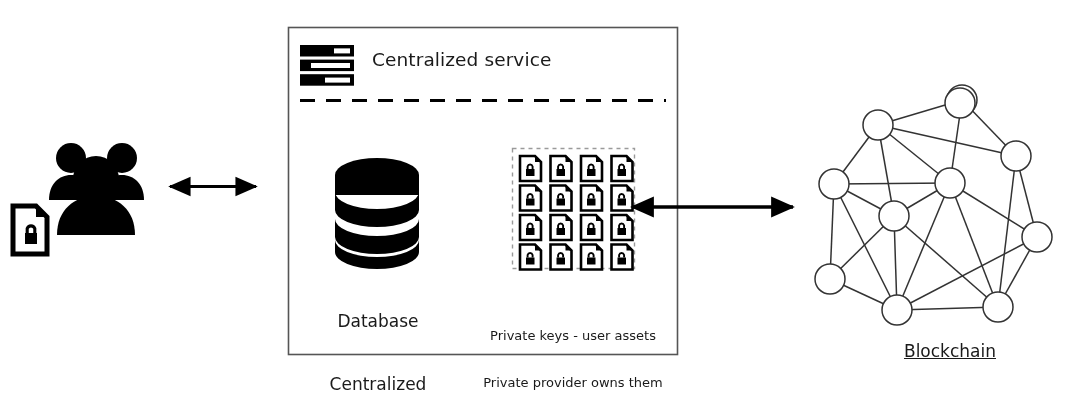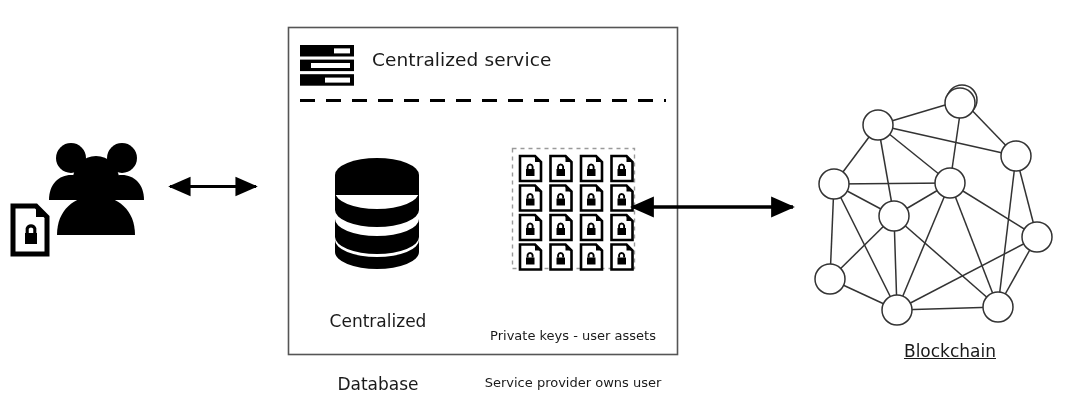--- a/index.html
+++ b/index.html
@@ -207,23 +207,23 @@
         <circle cx="830" cy="279" r="15" fill="#ffffff" stroke="#333333" stroke-width="1.5"></circle>
         <circle cx="897" cy="310" r="15" fill="#ffffff" stroke="#333333" stroke-width="1.5"></circle>
         <circle cx="998" cy="307" r="15" fill="#ffffff" stroke="#333333" stroke-width="1.5"></circle>
         <circle cx="960" cy="103" r="15" fill="#ffffff" stroke="#333333" stroke-width="1.5"></circle>
       </g>
   </svg>
 
   <div class="txt" id="svc-title">Centralized service</div>
 
   <div class="txt" id="db-label">
+    <div>Database</div>
     <div>Centralized</div>
-    <div>Database</div>
   </div>
 
   <div class="txt" id="keys-caption">
     <div>Private keys - user assets</div>
-    <div>Service provider owns user</div>
+    <div>Private provider owns them</div>
   </div>
 
   <div class="txt" id="bc-label">Blockchain</div>
 </div>
 
 </body></html>

